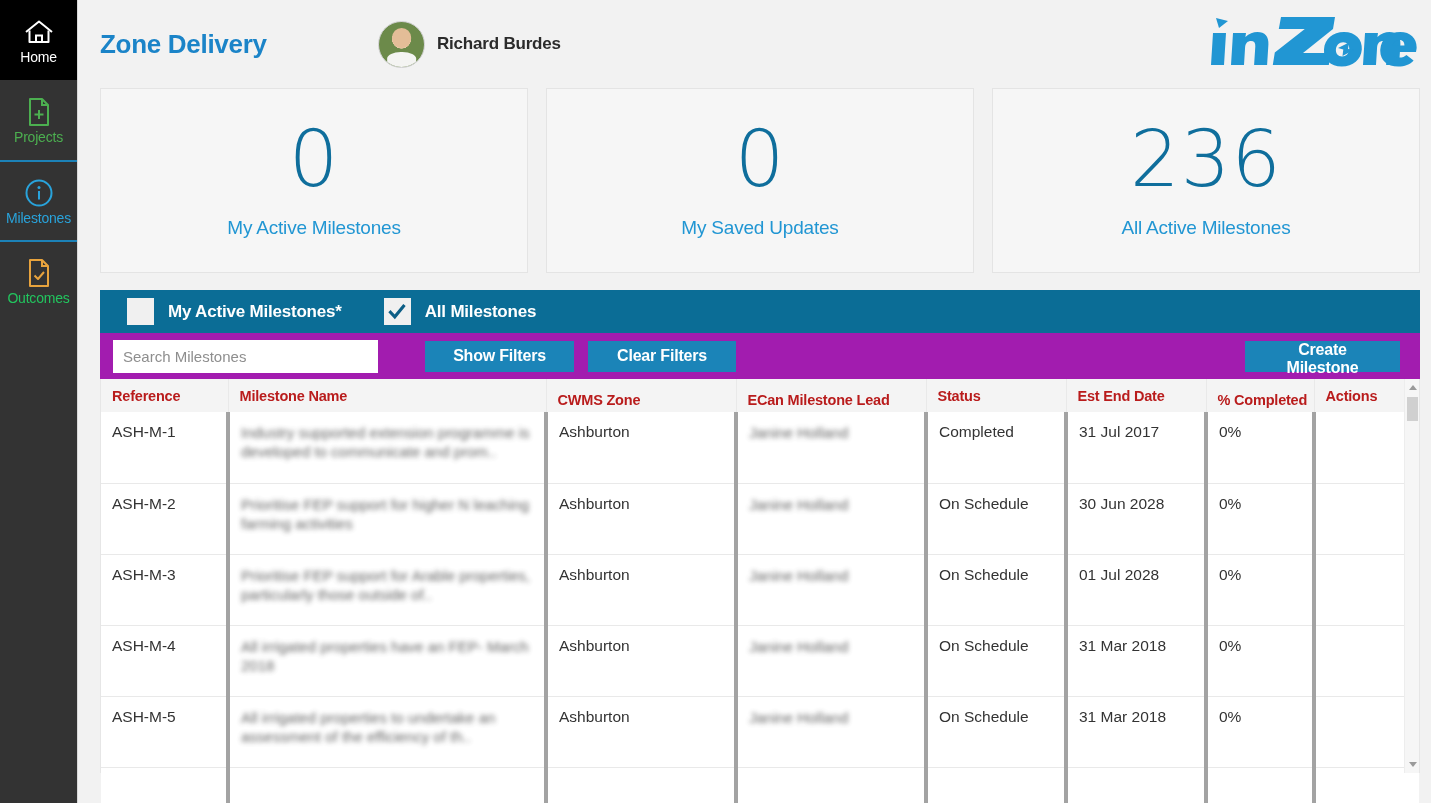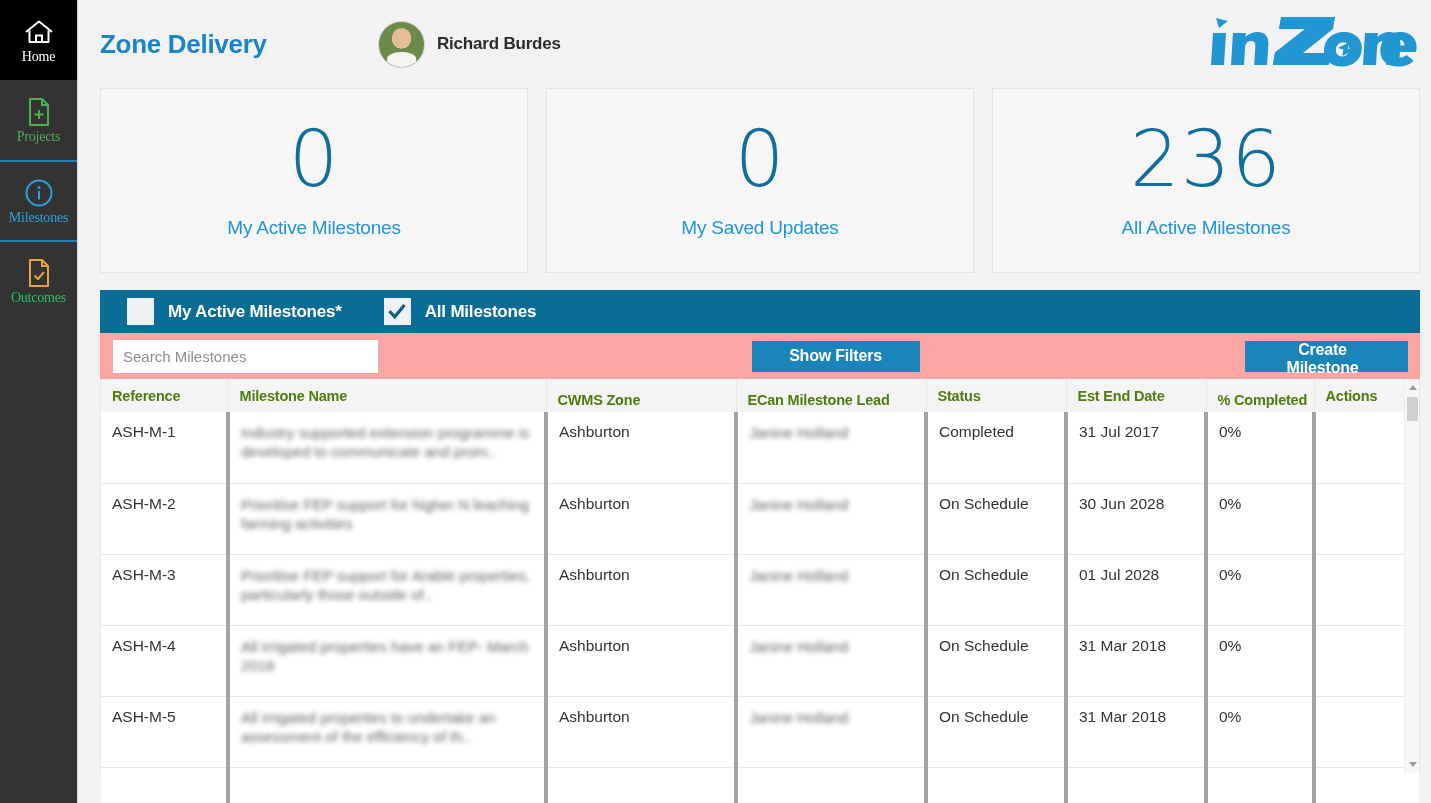--- a/index.html
+++ b/index.html
@@ -19,21 +19,20 @@
     display: flex; flex-direction: column;
     border-right: 1px solid #d8d8d8;
   }
   .nav-item {
     height: 80px;
     display: flex; flex-direction: column;
     align-items: center; justify-content: center;
     gap: 3px;
     cursor: pointer;
     position: relative;
-    font-family: Liberation Serif, serif;
   }
   .nav-item.active { background: #000000; }
   .nav-item.sep { border-top: 2px solid #1c82b8; }
   .nav-icon { width: 30px; height: 30px; display:flex; align-items:center; justify-content:center;}
   .nav-label { font-size: 14px; line-height: 1; letter-spacing: -0.2px;}
   .nav-home  .nav-label { color: #ffffff; }
   .nav-proj  .nav-label { color: #4caf50; }
   .nav-mile  .nav-label { color: #29a3db; }
   .nav-out   .nav-label { color: #22c55e; }
 
@@ -128,60 +127,59 @@
     flex:0 0 27px;
   }
   .cb-tick { width: 18px; height: 18px; }
   .cb-label {
     color:#ffffff; font-size: 17px; font-weight: bold;
     margin-left: 14px; letter-spacing:-0.2px; white-space: nowrap;
   }
   .cb-wrap.second { margin-left: 42px; }
 
   .toolbar-bottom {
-    background: #fca5a5;
+    background: #a21caf;
     height: 46px; flex:0 0 46px;
     display: flex; align-items: center;
     padding: 0 12px 0 13px;
     position: relative;
-    justify-content: space-between;
   }
   .search-input {
     width: 265px; height: 33px;
     background:#ffffff; border: 1px solid #ffffff;
     font-size: 15px; color:#333; padding: 0 9px;
     font-family: "Liberation Sans", sans-serif;
     outline: none;
   }
   .search-input::placeholder { color:#8e8e8e; }
   .btn {
     background:#1b84b8; color:#fff; border:none;
     font-size: 16px; font-weight: 600;
     height: 31px; padding: 0 16px;
     cursor:pointer; letter-spacing:-0.2px;
     font-family: "Liberation Sans", sans-serif;
   }
-  .btn-show { margin-left: 47px; width: 168px; padding-left: 16px;}
+  .btn-show { margin-left: 47px; width: 149px; padding-left: 16px;}
   .btn-clear { margin-left: 14px; width: 148px;}
   .btn-create { position:absolute; right: 20px; width: 155px; }
 
   
   .table-wrap {
     background:#ffffff;
     flex: 1 1 auto;
     min-height: 0;
     display:flex; flex-direction: column;
     border-left: 1px solid #e6e6e6;
     border-right: 1px solid #e6e6e6;
     position: relative;
   }
   table { border-collapse: collapse; width: 100%; table-layout: fixed; }
   thead th {
     background:#f4f4f4;
-    color:#4d7c0f; font-size: 14.5px; font-weight: bold;
+    color:#b91c1c; font-size: 14.5px; font-weight: bold;
     text-align: left;
     padding: 9px 0 8px 11px;
     border-right: 1px solid #e9e9e9;
     letter-spacing: -0.2px;
     vertical-align: middle;
     white-space: nowrap;
   }
   thead th:last-child { border-right: none; }
   thead th.low { padding-top: 13px; padding-bottom: 4px; }
   tbody td {

